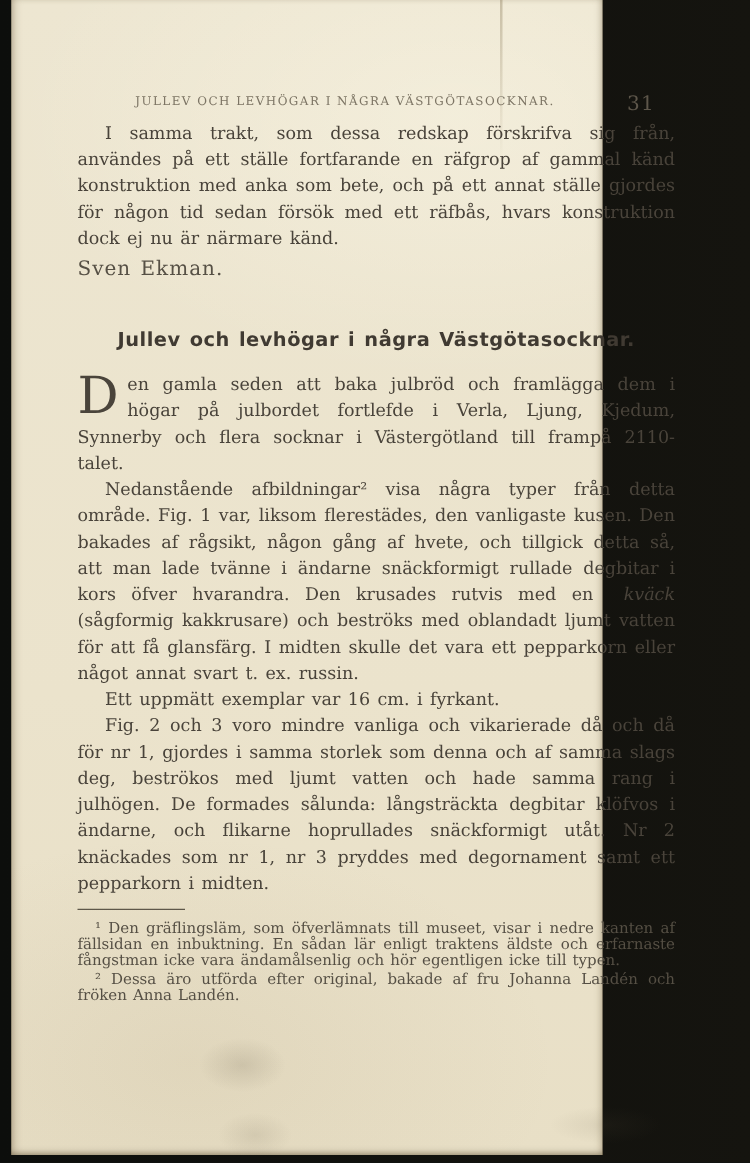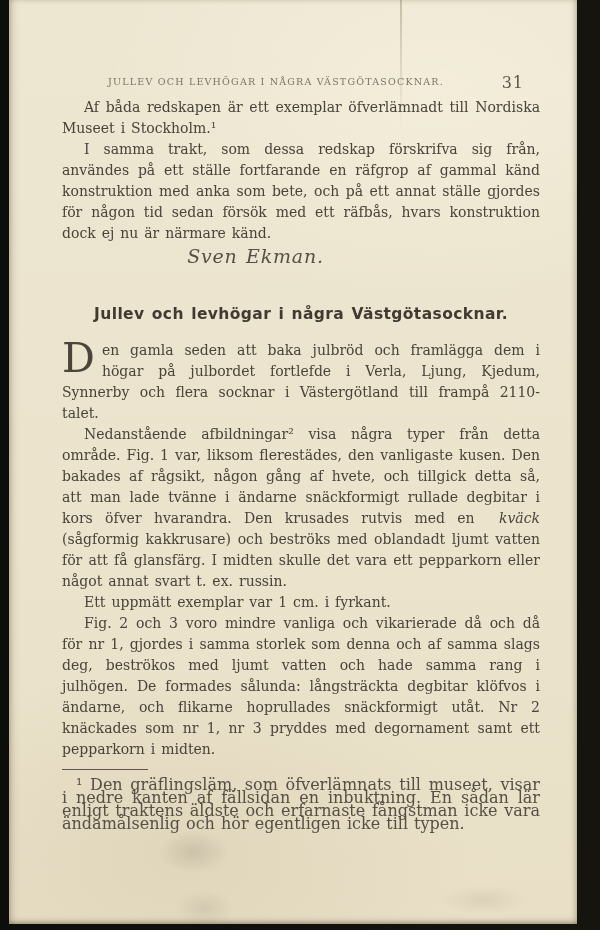--- a/index.html
+++ b/index.html
@@ -2,21 +2,21 @@
 <html><head>
 <meta charset="utf-8">
 <style>
   html,body{margin:0;padding:0;background:#101210;}
   .scan{
     position:relative;width:600px;height:930px;overflow:hidden;
     background:linear-gradient(90deg,#0c0e0c 0%,#15140f 100%);
     font-family:"DejaVu Serif","Liberation Serif",serif;
   }
   .page{
-    position:absolute;left:9px;top:0;width:568px;height:924px;
+    position:absolute;left:9px;top:0;width:473px;height:924px;
     background:
       radial-gradient(ellipse 420px 260px at 30% 92%, rgba(150,130,90,.10), rgba(0,0,0,0) 70%),
       radial-gradient(ellipse 500px 300px at 75% 10%, rgba(255,252,238,.35), rgba(0,0,0,0) 70%),
       linear-gradient(180deg,#ede6d1 0%,#ebe3cc 60%,#e8dfc6 100%);
     box-shadow:
       inset 5px 0 8px -4px rgba(100,85,55,.45),
       inset -4px 0 6px -3px rgba(100,85,55,.35),
       inset 0 -4px 6px -3px rgba(90,75,50,.55);
     color:#49433a;
   }
@@ -41,39 +41,39 @@
   }
   .pagenum{
     position:absolute;right:16px;top:-3px;
     font-size:16px;letter-spacing:1px;color:#5d564a;
   }
 
   .bodytext{margin-top:7px;font-size:14px;line-height:21px;text-align:justify;word-spacing:1.5px;}
   .para{margin:0;}
   .para.indent{text-indent:22px;}
   .signature{
-    margin:2px 0 0;text-align:center;padding-right:91px;
-    font-style:italic;font-size:19px;letter-spacing:.8px;color:#565045;
+    margin:2px 0 0;text-align:left;padding-right:91px;
+    font-size:16px;letter-spacing:.8px;color:#565045;
   }
   .article-title{
     margin:37px 0 0;text-align:center;
     font-family:"DejaVu Sans","Liberation Sans",sans-serif;
     font-weight:bold;font-size:15.5px;letter-spacing:.4px;color:#403a32;
   }
   .dropcap-para{margin-top:15px;}
   .dropcap{
     float:left;font-size:41px;line-height:35px;height:40px;
     padding:1px 7px 0 0;color:#4a443b;
   }
   .ital{font-style:italic;margin-left:12px;}
 
   .footnotes{margin-top:9px;}
   .footnote-rule{width:86px;height:0;border-top:1px solid #5e5749;margin:0 0 8px;}
   .footnote{
-    margin:0 0 2px;font-size:16px;line-height:13px;
+    margin:0 0 2px;font-size:12px;line-height:13px;
     text-align:justify;text-indent:14px;color:#554f44;word-spacing:1px;
   }
 </style>
 </head>
 <body>
 
 <div class="scan">
   <div class="page">
     <div class="crease"></div>
     <div class="smudge s1"></div>
@@ -82,39 +82,39 @@
 
     <div class="content">
 
       <div class="runhead-row">
         <span class="runhead">JULLEV OCH LEVHÖGAR I NÅGRA VÄSTGÖTASOCKNAR.</span>
         <span class="pagenum">31</span>
       </div>
 
       <div class="bodytext">
 
-        <p class="para indent">Af båda redskapen är ett exemplar öfverlämnadt till Nordiska Museet i Stockholm.¹</p>
 
         <p class="para indent">I samma trakt, som dessa redskap förskrifva sig från, användes på ett ställe fortfarande en räfgrop af gammal känd konstruktion med anka som bete, och på ett annat ställe gjordes för någon tid sedan försök med ett räfbås, hvars konstruktion dock ej nu är närmare känd.</p>
 
         <p class="signature">Sven Ekman.</p>
 
         <h2 class="article-title">Jullev och levhögar i några Västgötasocknar.</h2>
 
         <p class="para dropcap-para">
           <span class="dropcap">D</span><span>en gamla seden att baka julbröd och framlägga dem i högar på julbordet fortlefde i Verla, Ljung, Kjedum, Synnerby och flera socknar i Västergötland till frampå 2110-talet.</span>
         </p>
 
         <p class="para indent"><span>Nedanstående afbildningar² visa några typer från detta område. Fig. 1 var, liksom flerestädes, den vanligaste kusen. Den bakades af rågsikt, någon gång af hvete, och tillgick detta så, att man lade tvänne i ändarne snäckformigt rullade degbitar i kors öfver hvarandra. Den krusades rutvis med en </span><span class="ital">kväck</span><span> (sågformig kakkrusare) och beströks med oblandadt ljumt vatten för att få glansfärg. I midten skulle det vara ett pepparkorn eller något annat svart t. ex. russin.</span></p>
 
-        <p class="para indent">Ett uppmätt exemplar var 1 cm. i fyrkant.</p>
+        <p class="para indent">Ett uppmätt exemplar var 16 cm. i fyrkant.</p>
 
         <p class="para indent">Fig. 2 och 3 voro mindre vanliga och vikarierade då och då för nr 1, gjordes i samma storlek som denna och af samma slags deg, beströkos med ljumt vatten och hade samma rang i julhögen. De formades sålunda: långsträckta degbitar klöfvos i ändarne, och flikarne hoprullades snäckformigt utåt. Nr 2 knäckades som nr 1, nr 3 pryddes med degornament samt ett pepparkorn i midten.</p>
 
         <div class="footnotes">
           <div class="footnote-rule"></div>
           <p class="footnote">¹ Den gräflingsläm, som öfverlämnats till museet, visar i nedre kanten af fällsidan en inbuktning. En sådan lär enligt traktens äldste och erfarnaste fångstman icke vara ändamålsenlig och hör egentligen icke till typen.</p>
+          <p class="footnote">² Dessa äro utförda efter original, bakade af fru Johanna Landén och fröken Anna Landén.</p>
         </div>
 
       </div>
     </div>
   </div>
 </div>
 
 </body></html>

